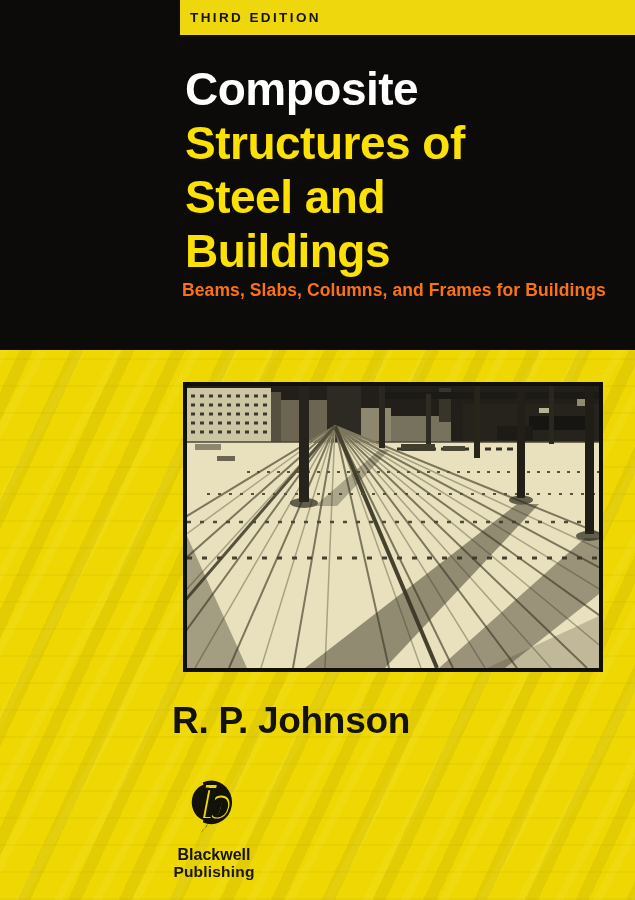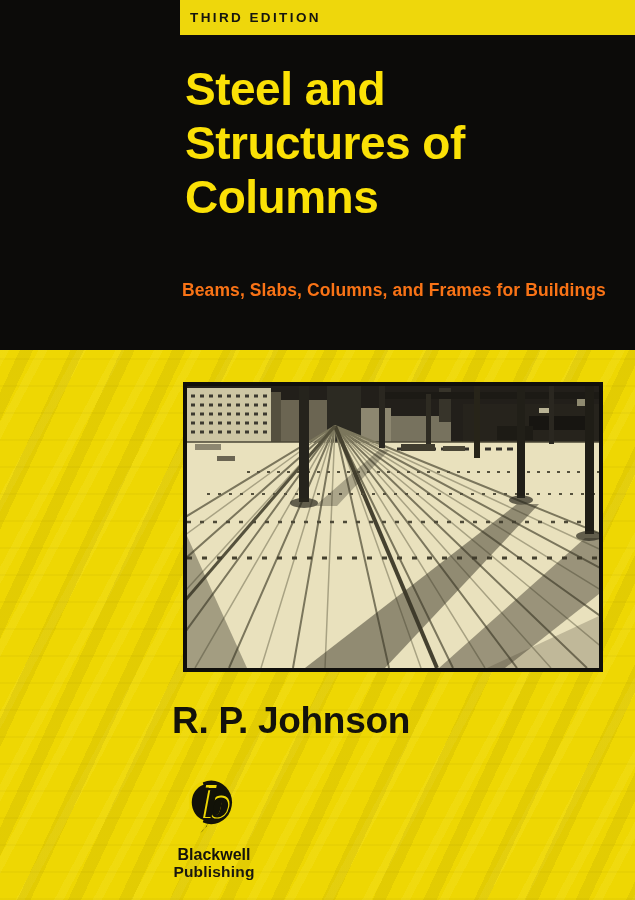--- a/index.html
+++ b/index.html
@@ -90,23 +90,24 @@
 </head>
 <body>
 
 <div id="cover">
 
   <div class="header-black">
     <div class="edition-banner">
       <span>THIRD EDITION</span>
     </div>
     <div class="title-block">
+      <div class="title-line-white">Composite</div>
+      <div class="title-line-yellow">Structures of</div>
       <div class="title-line-yellow">Steel and</div>
-      <div class="title-line-yellow">Structures of</div>
-      <div class="title-line-yellow">Columns</div>
+      <div class="title-line-yellow">Buildings</div>
     </div>
     <div class="subtitle">Beams, Slabs, Columns, and Frames for Buildings</div>
   </div>
 
   <div class="body-yellow"></div>
 
   <div class="photo-frame">
     <svg viewBox="0 0 412 282" preserveAspectRatio="none">
 
       <rect x="0" y="0" width="412" height="282" fill="#e9e1bd"></rect>

